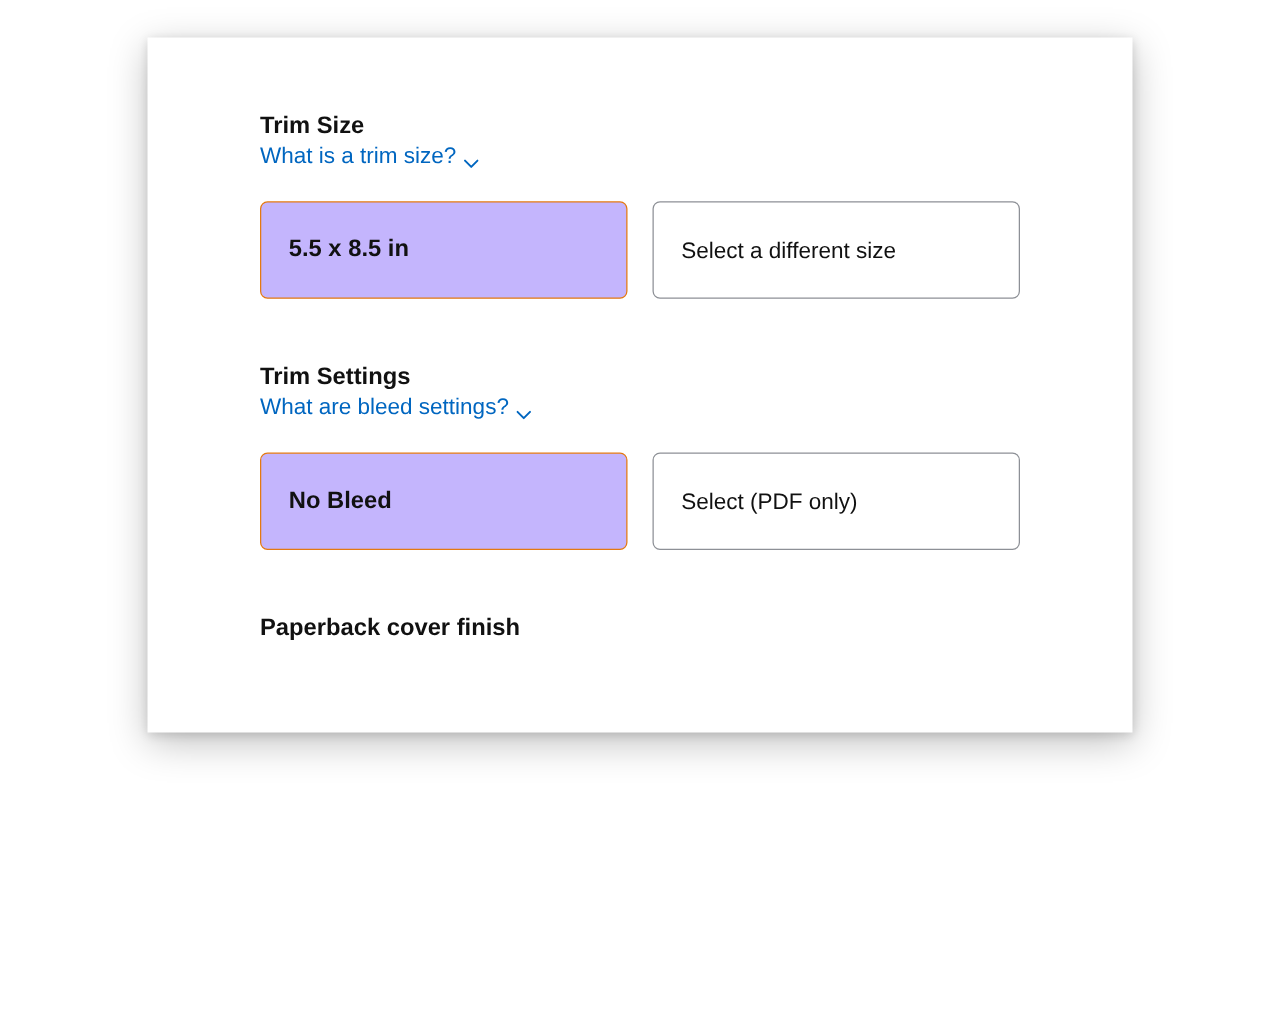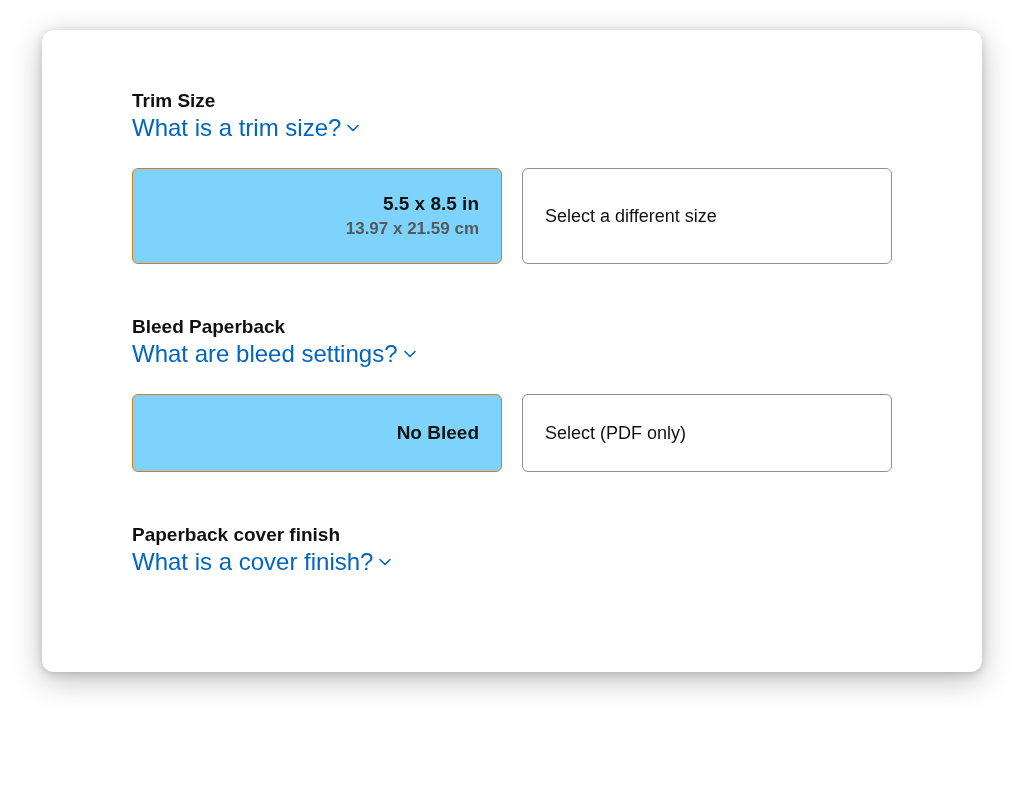--- a/index.html
+++ b/index.html
@@ -9,43 +9,43 @@
     }
     body {
       font-family: "Amazon Ember", Arial, sans-serif;
       background: #ffffff;
       padding: 30px;
       width: 1024px;
       height: 811px;
     }
     .card {
       background: #ffffff;
-      width: 940px;
+      width: 788px;
       margin: 0 auto;
       padding: 60px 90px 70px 90px;
       box-shadow: 0 8px 30px rgba(0,0,0,0.25), 0 2px 8px rgba(0,0,0,0.15);
-      border-radius: 12px;
+      border-radius: 0;
     }
     .section {
       margin-bottom: 52px;
     }
     .section:last-child {
       margin-bottom: 0;
     }
     .section-title {
       font-size: 19px;
       font-weight: 700;
       color: #111111;
       margin-bottom: 2px;
     }
     .help-link {
       display: inline-flex;
-      align-items: center;
+      align-items: flex-end;
       color: #0066c0;
-      font-size: 24px;
+      font-size: 18px;
       text-decoration: none;
       cursor: pointer;
       margin-bottom: 26px;
     }
     .chevron {
       margin-left: 6px;
       display: inline-flex;
     }
     .options-row {
       display: flex;
@@ -58,22 +58,21 @@
       padding: 24px 22px;
       cursor: pointer;
       background: #ffffff;
       display: flex;
       flex-direction: column;
       justify-content: center;
       min-height: 78px;
     }
     .option-card.selected {
       border: 1px solid #e47911;
-      background: #7dd3fc;
-      align-items: flex-end;
+      background: #c4b5fd;
     }
     .option-primary {
       font-size: 19px;
       font-weight: 700;
       color: #111111;
     }
     .option-card:not(.selected) .option-primary {
       font-weight: 400;
       color: #111111;
       font-size: 18px;
@@ -96,55 +95,46 @@
       <span>What is a trim size?</span>
       <span class="chevron">
         <svg width="12" height="8" viewBox="0 0 12 8">
             <path d="M1 1.5 L6 6.5 L11 1.5" stroke="#0066c0" stroke-width="1.6" fill="none" stroke-linecap="round" stroke-linejoin="round"></path>
           </svg>
       </span>
     </a>
     <div class="options-row">
       <div class="option-card selected">
         <div class="option-primary">5.5 x 8.5 in</div>
-        <div class="option-secondary">13.97 x 21.59 cm</div>
       </div>
       <div class="option-card">
         <div class="option-primary">Select a different size</div>
       </div>
     </div>
   </div>
 
   <div class="section">
-    <div class="section-title">Bleed Paperback</div>
+    <div class="section-title">Trim Settings</div>
     <a class="help-link">
       <span>What are bleed settings?</span>
       <span class="chevron">
         <svg width="12" height="8" viewBox="0 0 12 8">
             <path d="M1 1.5 L6 6.5 L11 1.5" stroke="#0066c0" stroke-width="1.6" fill="none" stroke-linecap="round" stroke-linejoin="round"></path>
           </svg>
       </span>
     </a>
     <div class="options-row">
       <div class="option-card selected">
         <div class="option-primary">No Bleed</div>
       </div>
       <div class="option-card">
         <div class="option-primary">Select (PDF only)</div>
       </div>
     </div>
   </div>
 
   <div class="section">
     <div class="section-title">Paperback cover finish</div>
-    <a class="help-link">
-      <span>What is a cover finish?</span>
-      <span class="chevron">
-        <svg width="12" height="8" viewBox="0 0 12 8">
-            <path d="M1 1.5 L6 6.5 L11 1.5" stroke="#0066c0" stroke-width="1.6" fill="none" stroke-linecap="round" stroke-linejoin="round"></path>
-          </svg>
-      </span>
-    </a>
     <div class="options-row">
     </div>
   </div>
 
 </div>
 
 </body></html>

